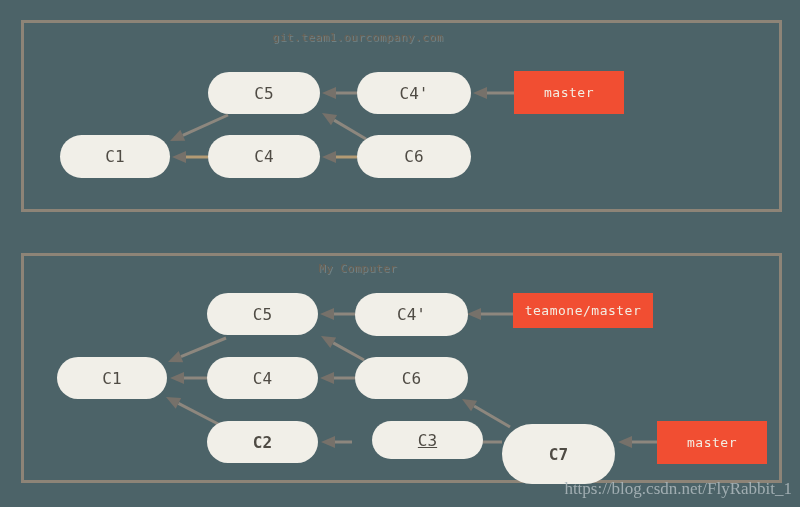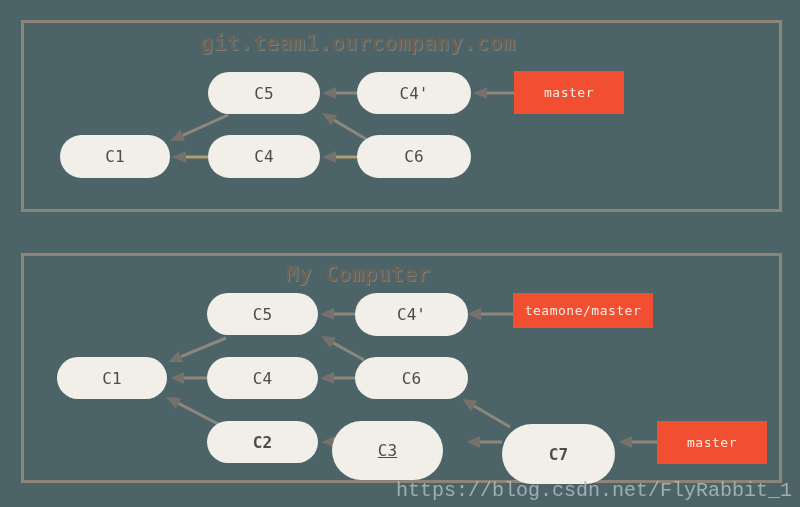--- a/index.html
+++ b/index.html
@@ -5,40 +5,40 @@
   html,body{margin:0;padding:0;background:#222;}
   #canvas{
     position:relative;width:800px;height:507px;overflow:hidden;
     background:var(--bg,#4c6368);
     font-family:"DejaVu Sans Mono","Liberation Mono",monospace;
   }
   #arrow-layer{position:absolute;left:0;top:0;width:800px;height:507px;}
   .frame{position:absolute;border:3px solid var(--frame,#8d8477);box-sizing:border-box;background:transparent;}
   .panel-title{
     position:absolute;transform:translateX(-50%);white-space:nowrap;
-    font-weight:bold;font-size:21px;letter-spacing:0.5px;
+    font-weight:normal;font-size:11px;letter-spacing:0.5px;
     color:var(--title,#6b6255);
     text-shadow:1px 1px 0 rgba(255,255,255,0.20);
   }
   .node{
     position:absolute;box-sizing:border-box;
     display:flex;align-items:center;justify-content:center;
     white-space:nowrap;
   }
   .node.commit{
     background:var(--commit-fill,#f1efe8);color:var(--commit-text,#4f4b44);
     border-radius:999px;font-size:16px;
   }
   .node.branch{
     background:var(--branch-fill,#f14e32);color:var(--branch-text,#f3eee3);
     font-size:13px;letter-spacing:0.5px;
   }
   .watermark{
     position:absolute;right:8px;top:479px;
-    font-family:Liberation Mono, monospace;font-size:20px;
+    font-family:Liberation Serif, serif;font-size:17px;
     color:var(--watermark,#aab6ba);opacity:0.9;
   }
 </style>
 </head>
 <body>
 
 <div id="canvas" style="--bg: #4c6368; --frame: #8d8477; --commit-fill: #f1efe8; --commit-text: #4f4b44; --branch-fill: #f14e32; --branch-text: #f3eee3; --title: #6b6255; --watermark: #aab6ba;">
   <svg id="arrow-layer" viewBox="0 0 800 507" xmlns="http://www.w3.org/2000/svg">
       <g>
         <line x1="357" y1="93" x2="336" y2="93" stroke="#8d877e" stroke-width="3"></line>
@@ -123,19 +123,19 @@
       <div class="node commit" style="left: 60px; top: 135px; width: 110px; height: 43px;">C1</div>
       <div class="node commit" style="left: 208px; top: 135px; width: 112px; height: 43px;">C4</div>
       <div class="node commit" style="left: 357px; top: 135px; width: 114px; height: 43px;">C6</div>
       <div class="node commit" style="left: 207px; top: 293px; width: 111px; height: 42px;">C5</div>
       <div class="node commit" style="left: 355px; top: 293px; width: 113px; height: 43px;">C4'</div>
       <div class="node branch" style="left: 513px; top: 293px; width: 140px; height: 35px;">teamone/master</div>
       <div class="node commit" style="left: 57px; top: 357px; width: 110px; height: 42px;">C1</div>
       <div class="node commit" style="left: 207px; top: 357px; width: 111px; height: 42px;">C4</div>
       <div class="node commit" style="left: 355px; top: 357px; width: 113px; height: 42px;">C6</div>
       <div class="node commit" style="left: 207px; top: 421px; width: 111px; height: 42px; font-weight: bold;">C2</div>
-      <div class="node commit" style="left: 332px; top: 421px; width: 111px; height: 59px; text-decoration: underline;">C3</div>
+      <div class="node commit" style="left: 372px; top: 421px; width: 111px; height: 38px; text-decoration: underline;">C3</div>
       <div class="node commit" style="left: 502px; top: 424px; width: 113px; height: 60px; font-weight: bold;">C7</div>
       <div class="node branch" style="left: 657px; top: 421px; width: 110px; height: 43px;">master</div>
     </div>
 
   <div class="watermark">https://blog.csdn.net/FlyRabbit_1</div>
 </div>
 
 </body></html>

